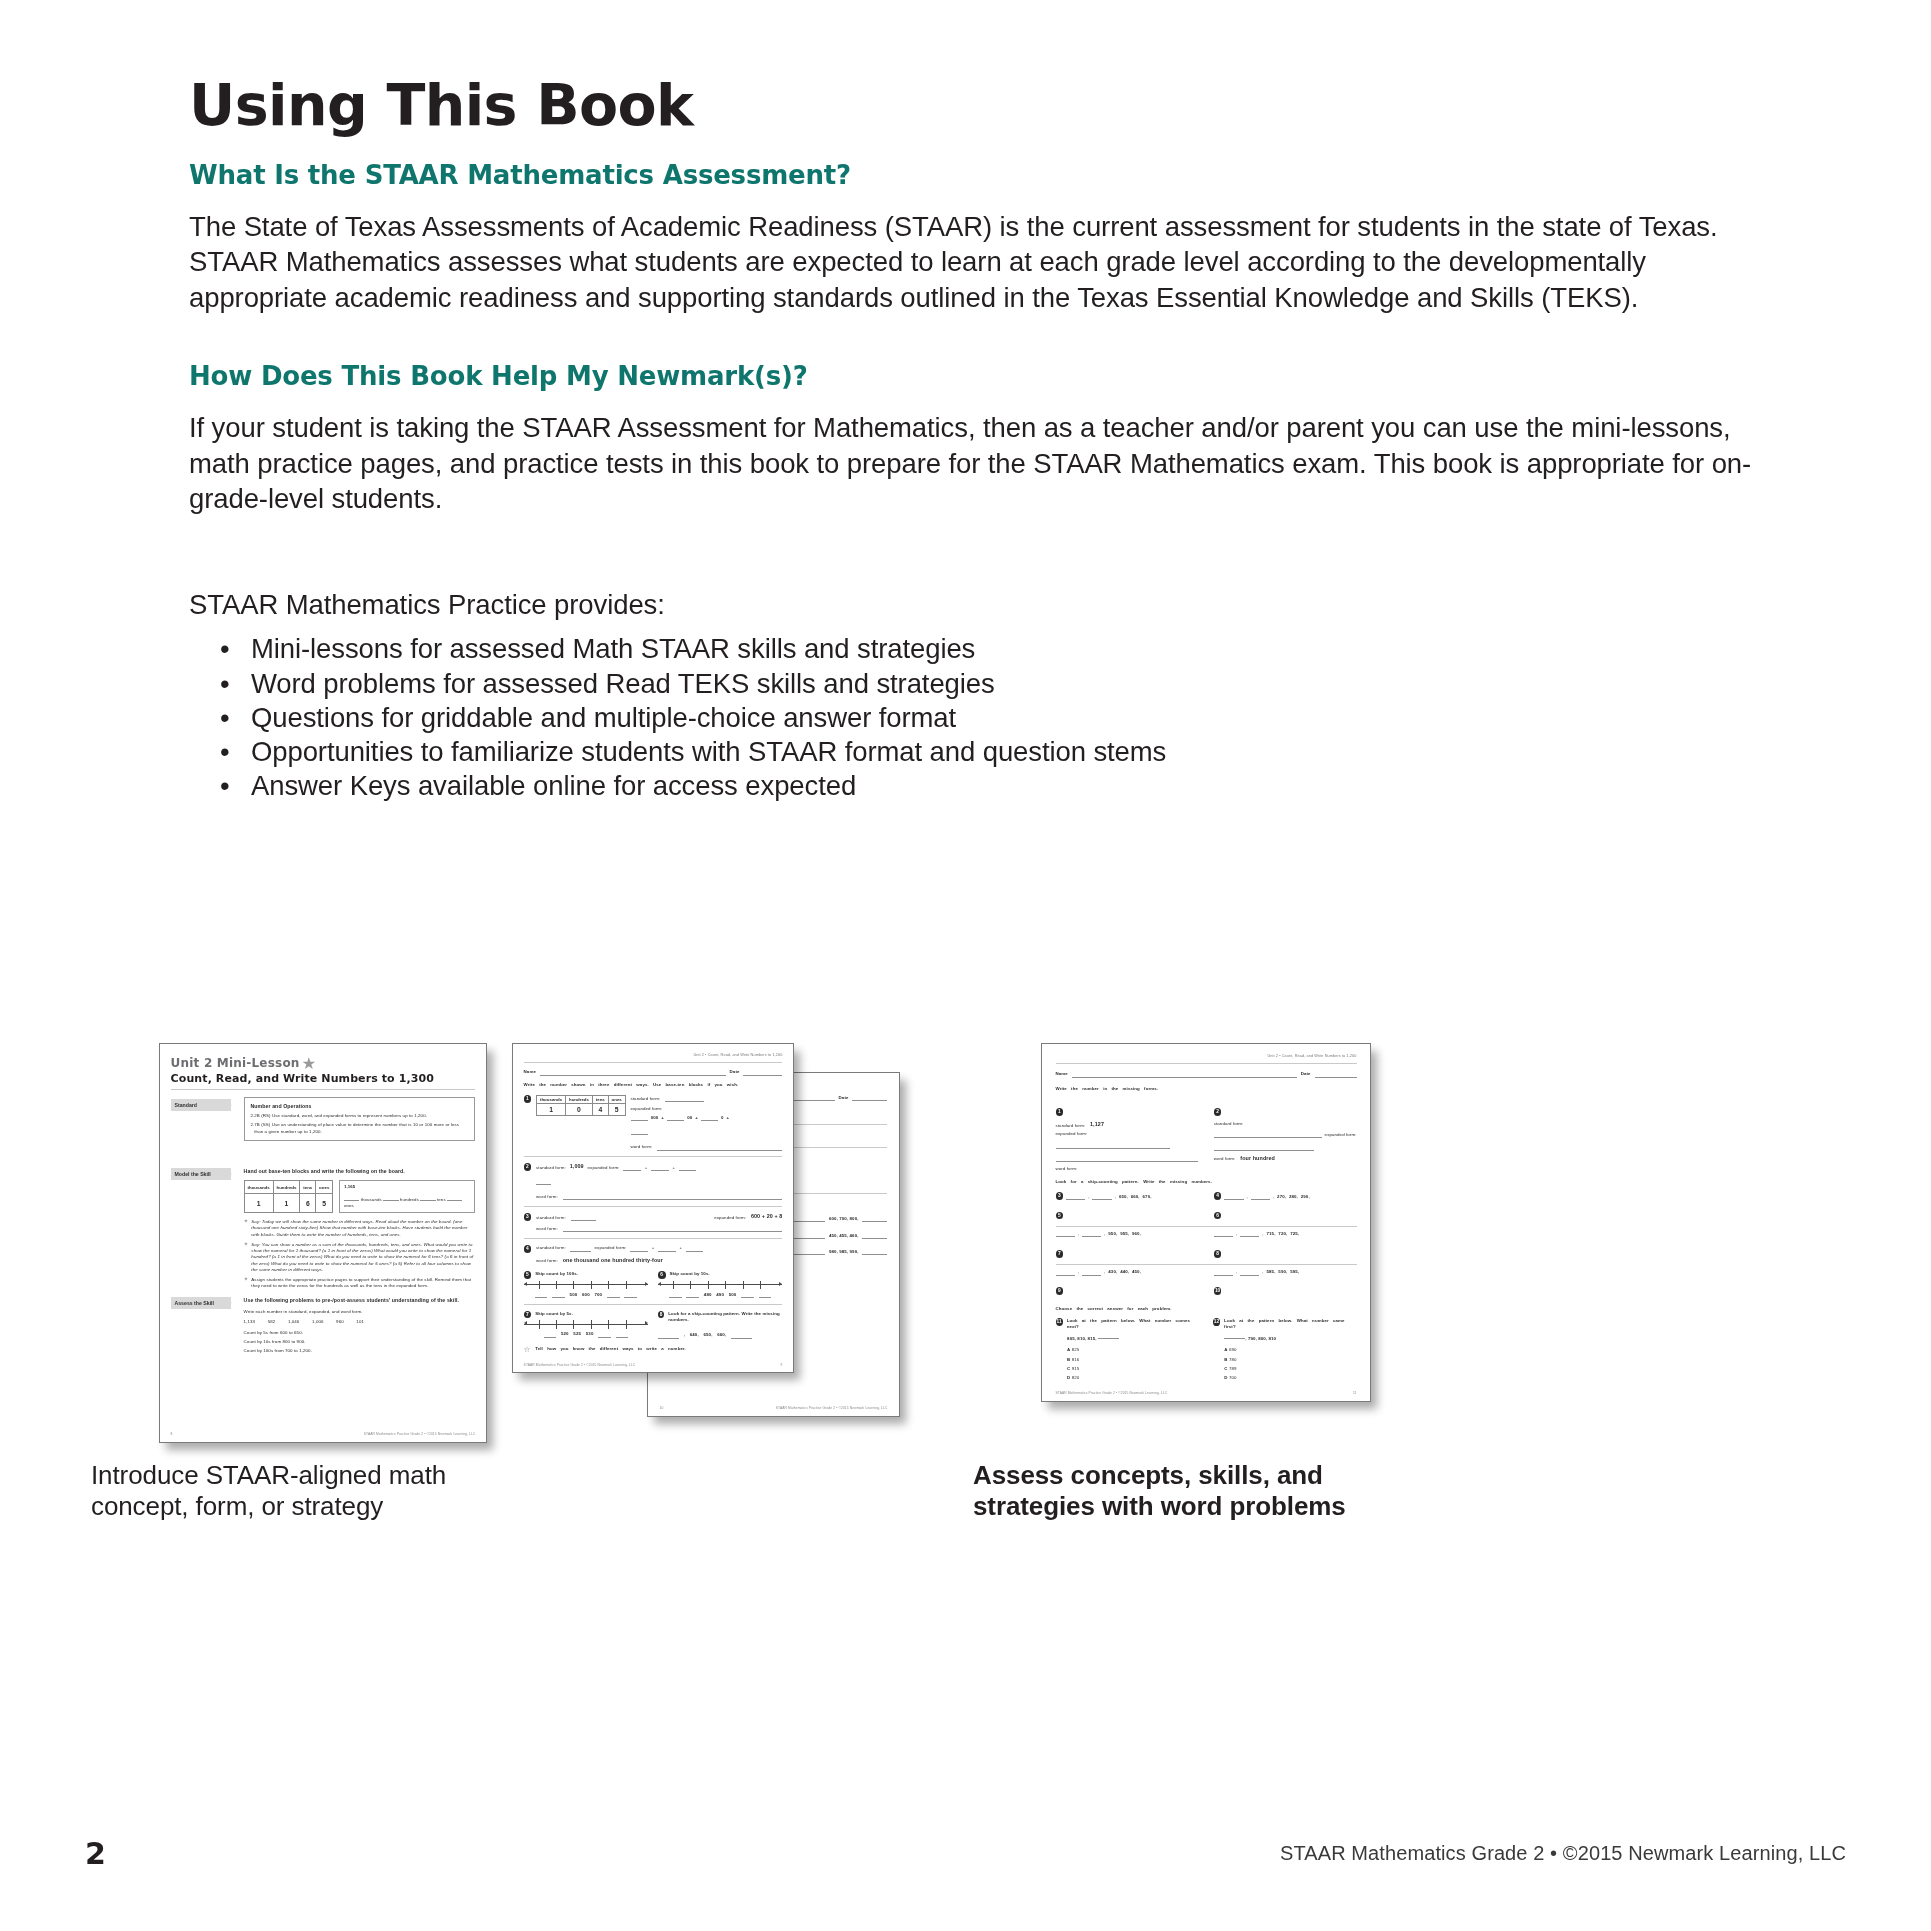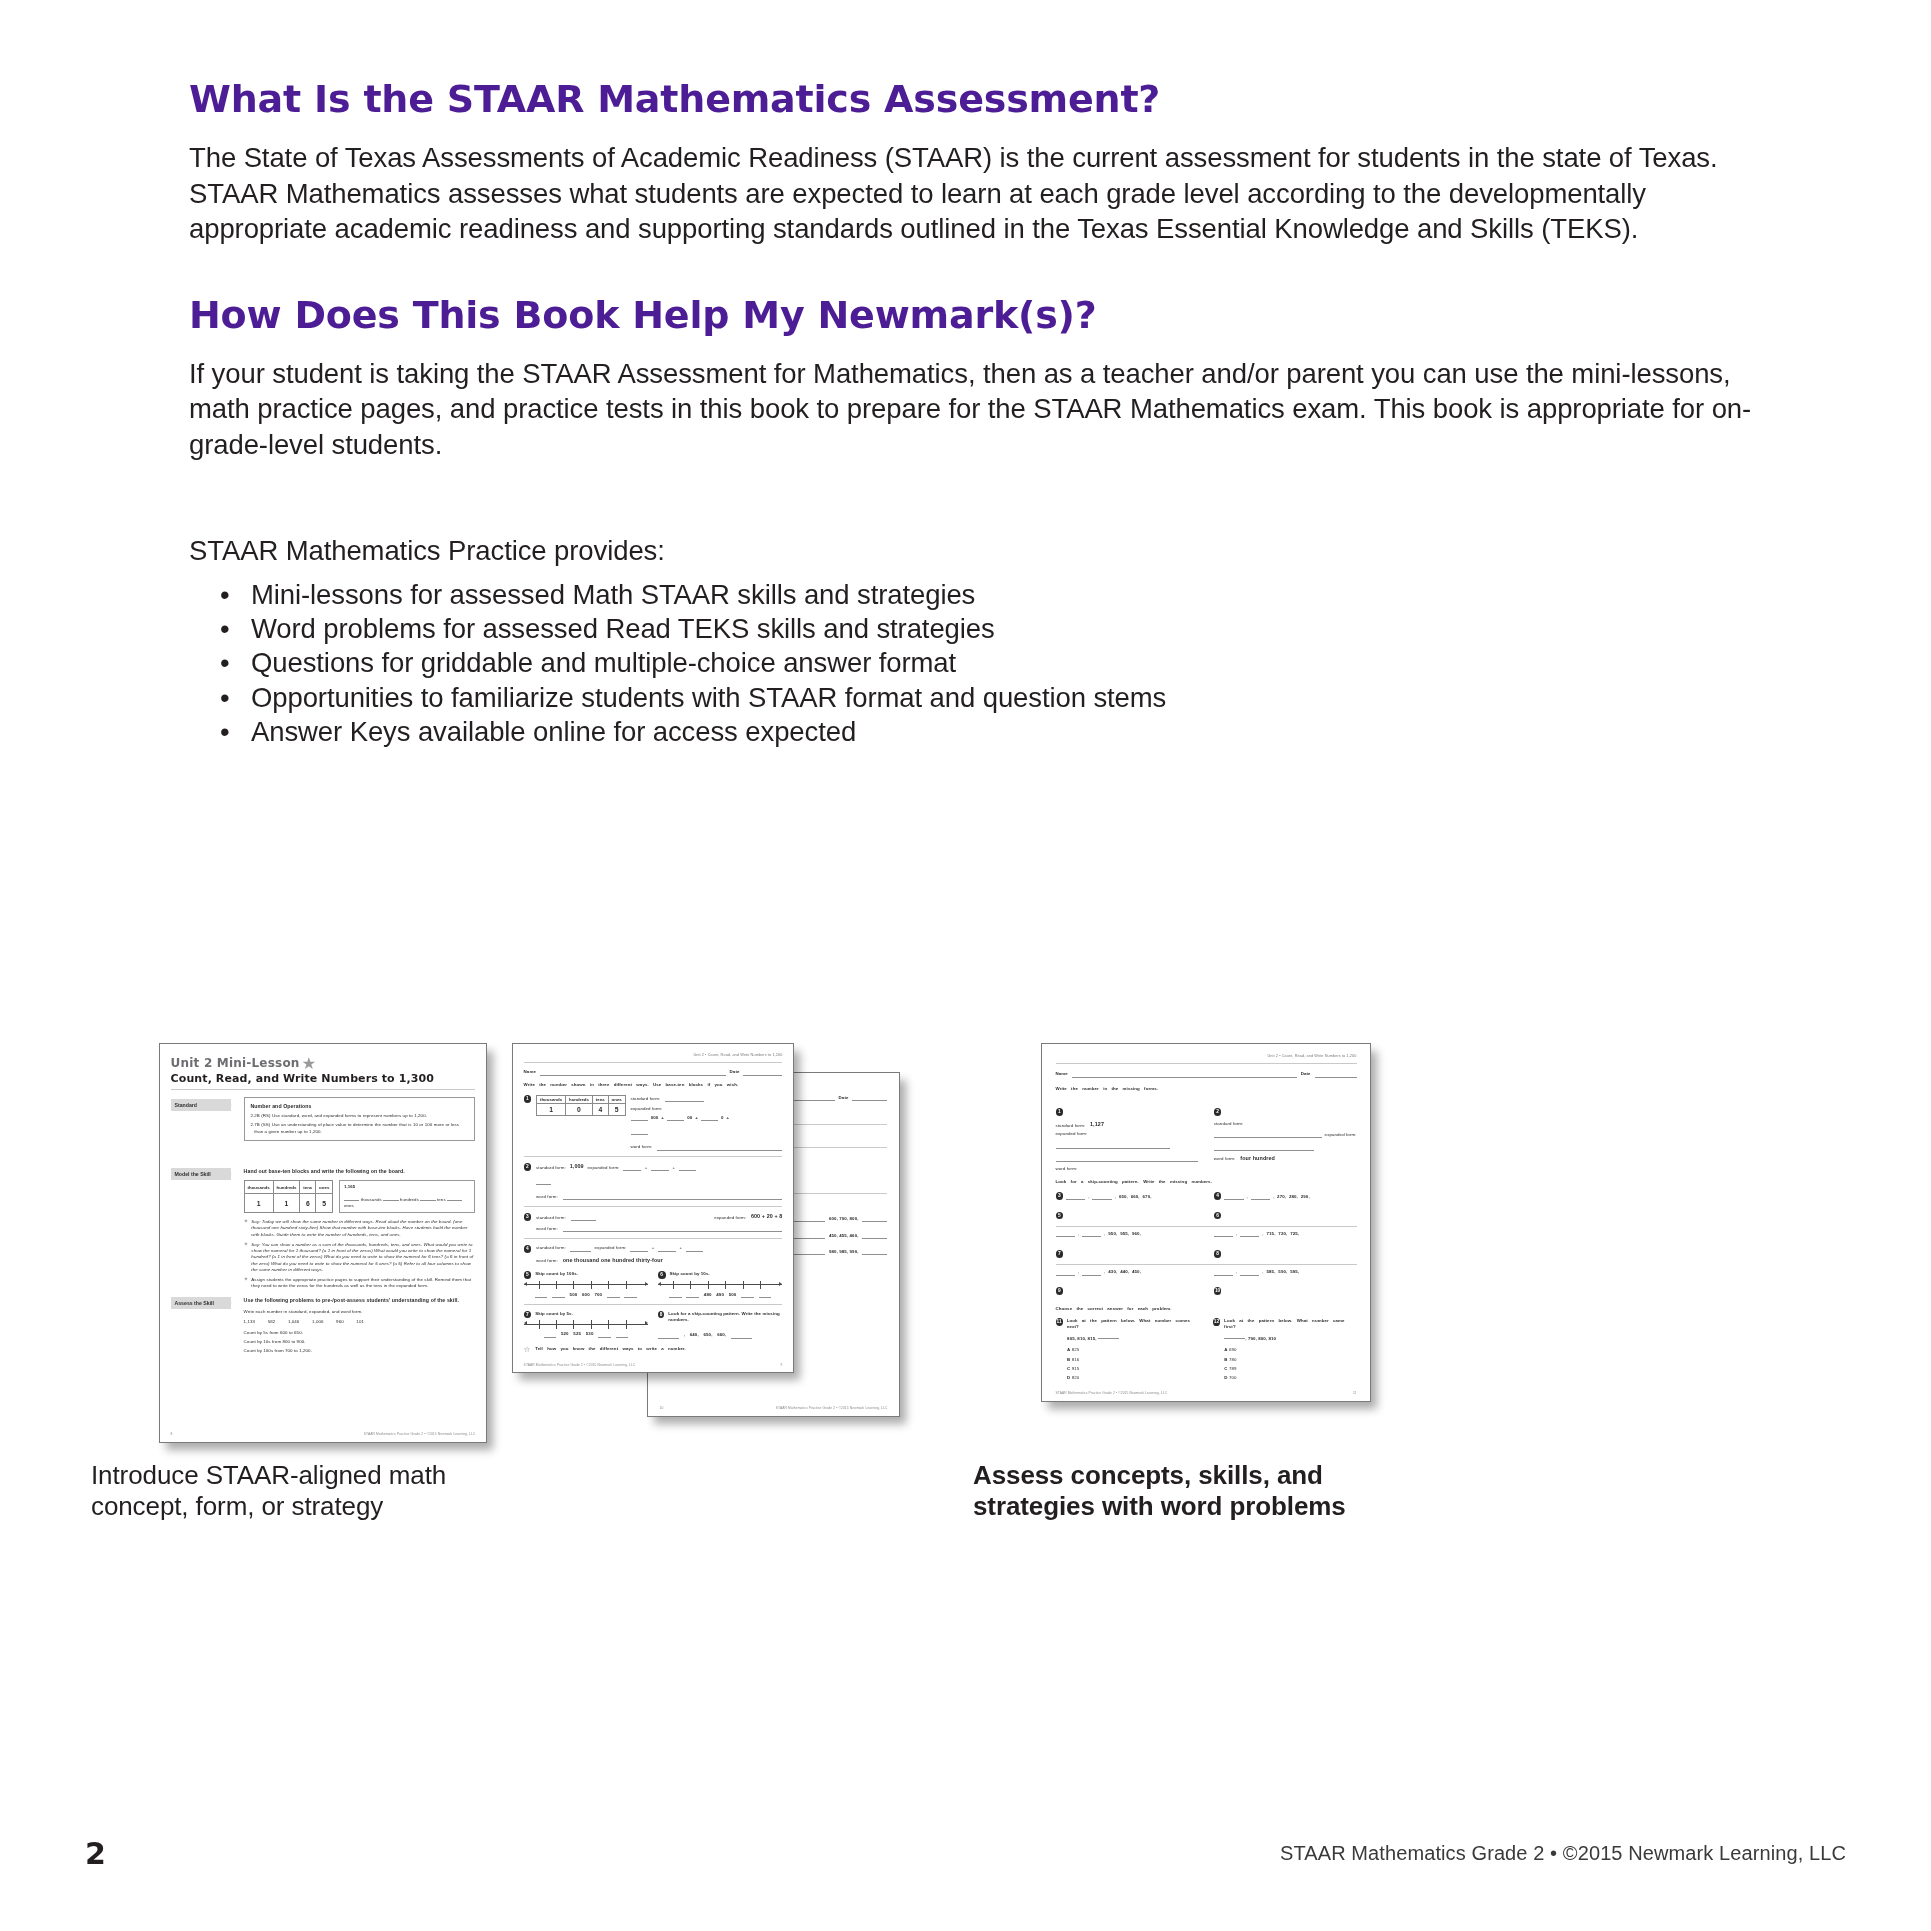--- a/index.html
+++ b/index.html
@@ -13,22 +13,22 @@
   
   .content{position:absolute;left:189px;top:77px;width:1583px;}
 
   .page-title{
     font-family:"DejaVu Sans", sans-serif;
     font-weight:bold;font-size:57px;line-height:1.0;
     letter-spacing:-0.6px;color:#231f20;margin:0 0 26px 0;
   }
   .sub-head{
     font-family:"DejaVu Sans", sans-serif;
-    font-weight:bold;font-size:38px;line-height:1.2;
-    letter-spacing:-0.2px;color:#4c1d95;margin:0 0 17.4px 0;
+    font-weight:bold;font-size:26px;line-height:1.2;
+    letter-spacing:-0.2px;color:#0f766e;margin:0 0 17.4px 0;
   }
   .body-para{
     font-size:27.5px;line-height:1.30;color:#231f20;margin:0 0 29px 0;
     letter-spacing:-0.1px;
   }
   .lead-in{
     font-size:27.5px;line-height:1.30;color:#231f20;margin:0 0 9.7px 0;
     letter-spacing:-0.1px;
   }
   .gap-a{height:16.4px;}
@@ -131,20 +131,21 @@
     font-family:"Liberation Sans", sans-serif;
   }
 </style>
 </head>
 <body>
 
 <div class="page">
 
   <div class="content">
 
+    <h1 class="page-title">Using This Book</h1>
 
     <h2 class="sub-head">What Is the STAAR Mathematics Assessment?</h2>
     <p class="body-para">The State of Texas Assessments of Academic Readiness (STAAR) is the current assessment for students in the state of Texas. STAAR Mathematics assesses what students are expected to learn at each grade level according to the developmentally appropriate academic readiness and supporting standards outlined in the Texas Essential Knowledge and Skills (TEKS).</p>
 
     <div class="gap-a"></div>
 
     <h2 class="sub-head">How Does This Book Help My Newmark(s)?</h2>
     <p class="body-para">If your student is taking the STAAR Assessment for Mathematics, then as a teacher and/or parent you can use the mini-lessons, math practice pages, and practice tests in this book to prepare for the STAAR Mathematics exam. This book is appropriate for on-grade-level students.</p>
 
     <div class="gap-b"></div>

